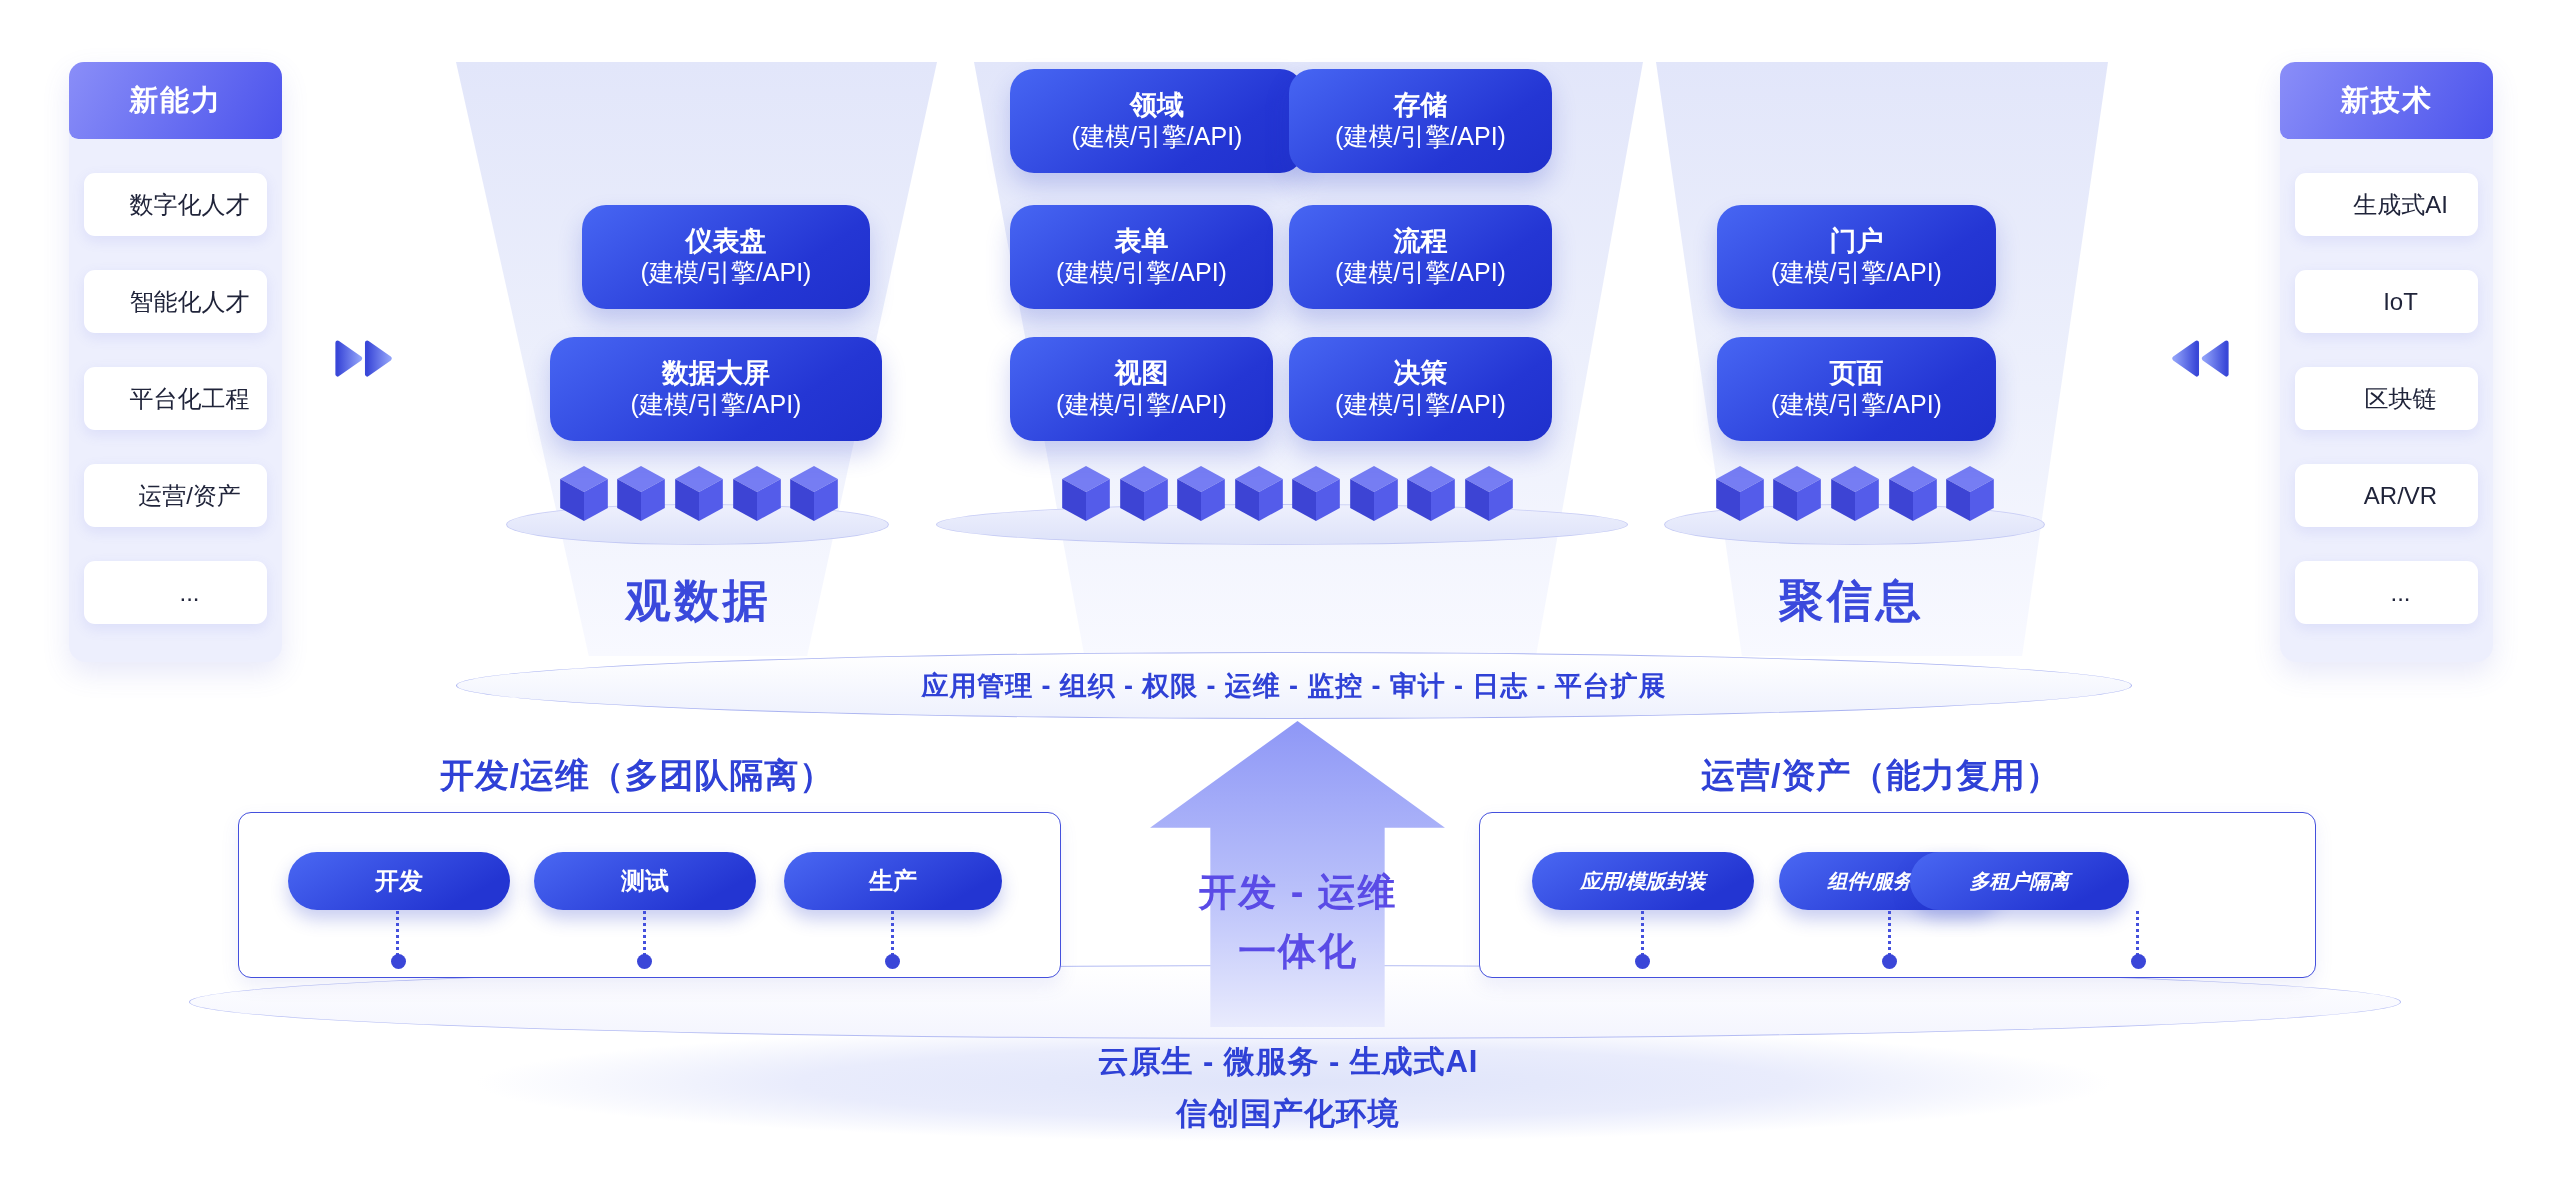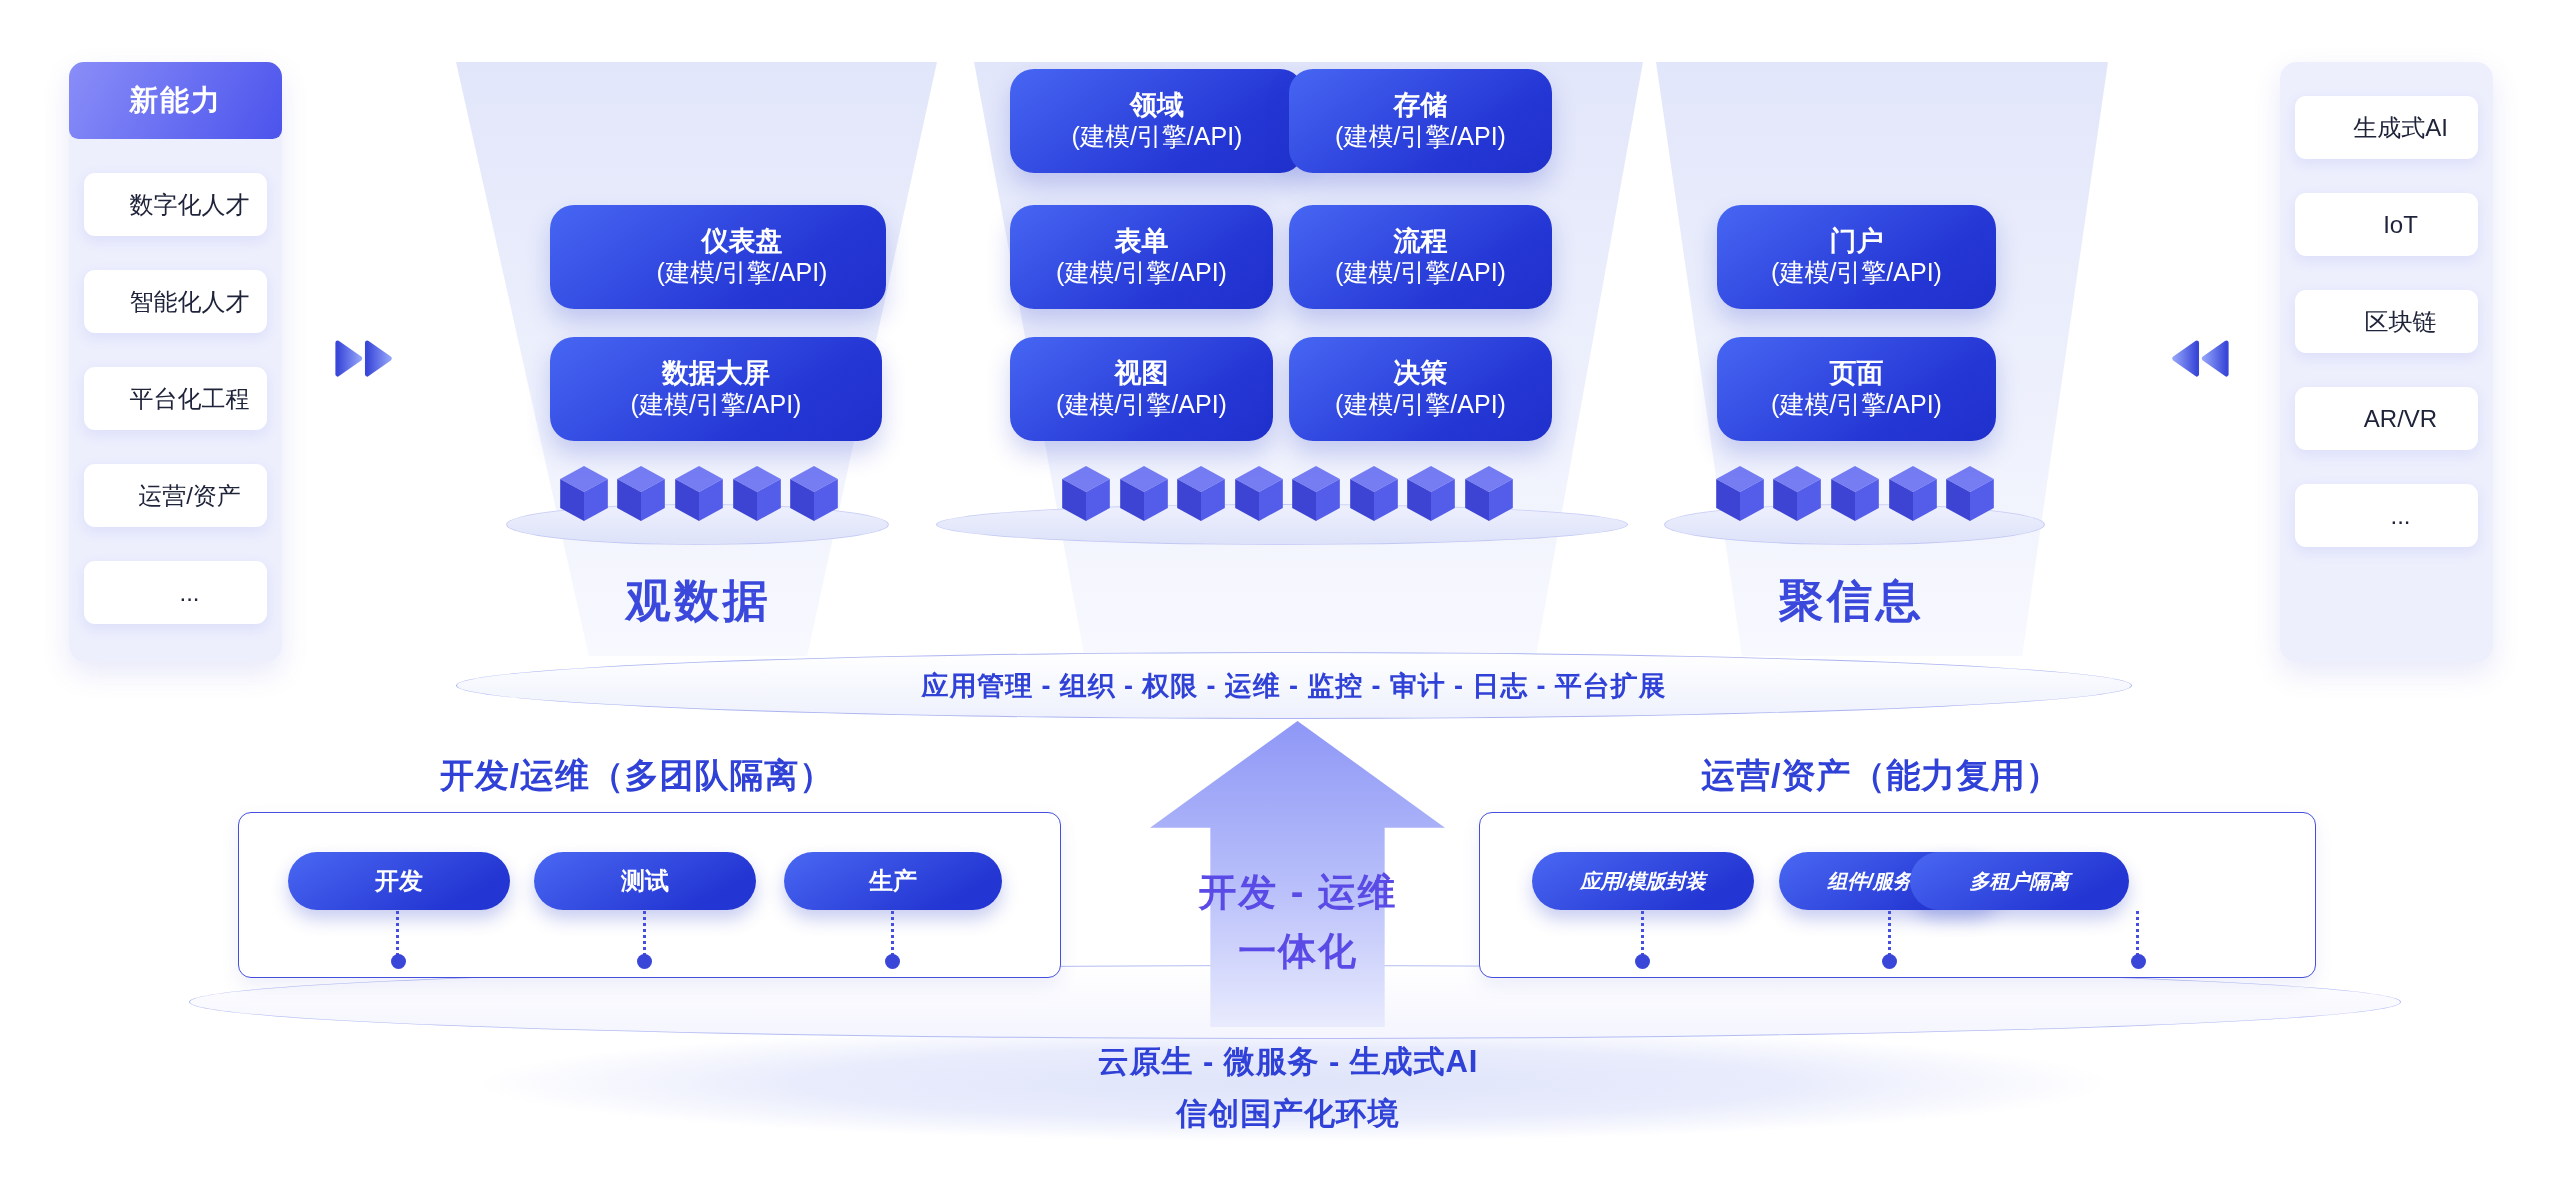--- a/index.html
+++ b/index.html
@@ -179,21 +179,21 @@
       <polygon points="4,27 50,52 50,108 4,83" fill="#3d44d4"></polygon>
       <polygon points="96,27 50,52 50,108 96,83" fill="#545cea"></polygon>
     </svg>
       <svg width="52" height="58" viewBox="0 0 100 112">
       <polygon points="50,2 96,27 50,52 4,27" fill="#767df3"></polygon>
       <polygon points="4,27 50,52 50,108 4,83" fill="#3d44d4"></polygon>
       <polygon points="96,27 50,52 50,108 96,83" fill="#545cea"></polygon>
     </svg>
     </div>
 
-  <div class="btn" style="left:550px;top:205px;width:288px;padding-left:48px;">
+  <div class="btn" style="left:582px;top:205px;width:288px;">
     <span class="btn-t1">仪表盘</span>
     <span class="btn-t2">(建模/引擎/API)</span>
   </div>
   <div class="btn" style="left:550px;top:337px;width:332px;">
     <span class="btn-t1">数据大屏</span>
     <span class="btn-t2">(建模/引擎/API)</span>
   </div>
 
   <div class="btn" style="left:1010px;top:69px;width:294px;">
     <span class="btn-t1">领域</span>
@@ -260,20 +260,21 @@
   <div class="panel panel-left">
     <div class="panel-header">新能力</div>
     <div class="panel-item">数字化人才</div>
     <div class="panel-item">智能化人才</div>
     <div class="panel-item">平台化工程</div>
     <div class="panel-item">运营/资产</div>
     <div class="panel-item">...</div>
   </div>
 
   <div class="panel panel-right">
+    <div class="panel-header">新技术</div>
     <div class="panel-item">生成式AI</div>
     <div class="panel-item">IoT</div>
     <div class="panel-item">区块链</div>
     <div class="panel-item">AR/VR</div>
     <div class="panel-item">...</div>
   </div>
 
   <div class="base-shadow"></div>
   <div class="base-ellipse"></div>
 

